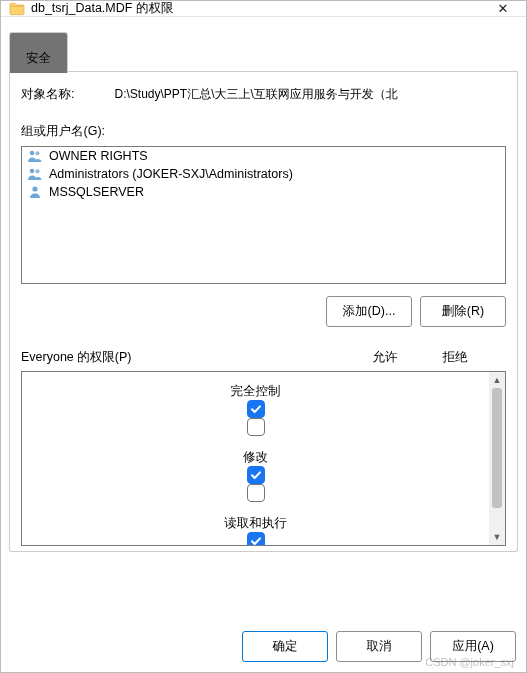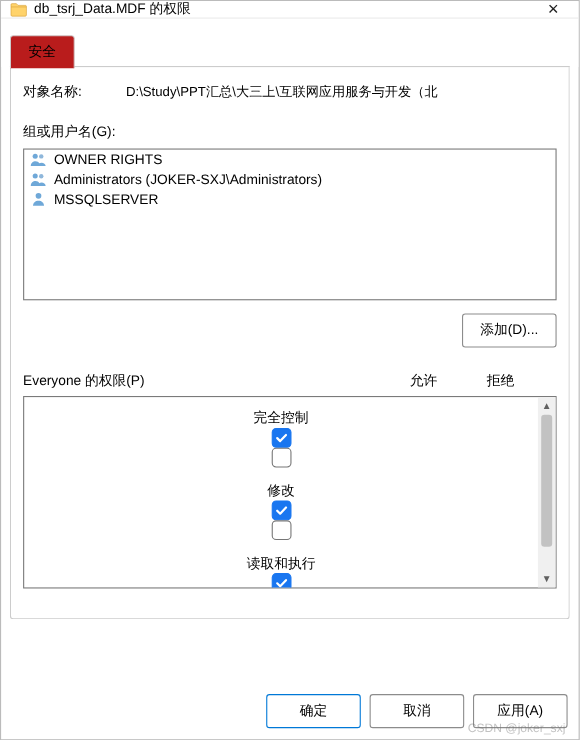--- a/index.html
+++ b/index.html
@@ -37,43 +37,43 @@
   }
   
   .tabstrip {
     display: flex;
     align-items: flex-end;
     padding: 14px 8px 0 8px;
     background: #fff;
     position: relative;
   }
   .tab {
-    padding: 6px 16px 6px 16px;
+    padding: 17px 16px 6px 16px;
     border: 1px solid #ccc;
     border-bottom: none;
     border-radius: 3px 3px 0 0;
-    background: #b91c1c;
+    background: #737373;
     position: relative;
     top: 1px;
     font-size: 12.5px;
     z-index: 2;
     text-align: center;
   }
   .tab-area-line {
     position: absolute;
     left: 8px; right: 8px; bottom: 0;
     border-bottom: 1px solid #ccc;
     z-index: 1;
   }
   
   .sheet {
     border: 1px solid #ccc;
     border-top: none;
     margin: 0 8px 0 8px;
-    padding: 14px 11px 27px 11px;
+    padding: 14px 11px 5px 11px;
     border-radius: 0 0 3px 3px;
   }
   .object-row {
     display: flex;
     align-items: flex-start;
     gap: 40px;
     margin-bottom: 20px;
     white-space: nowrap;
   }
   .object-row .val { overflow: hidden; }
@@ -249,20 +249,21 @@
             <circle cx="8" cy="4" r="2.6" fill="#6fa8d8"></circle>
             <path d="M3 13c0-2.8 2.2-4.6 5-4.6s5 1.8 5 4.6H3z" fill="#6fa8d8"></path>
           </svg>
         </span>
         <span>MSSQLSERVER</span>
       </div>
     </div>
 
   <div class="btn-row">
     <button class="win">添加(D)...</button>
+    <button class="win">删除(R)</button>
   </div>
 
   <div class="perm-header">
     <span>Everyone 的权限(P)</span>
     <span class="spacer"></span>
     <span class="col">允许</span>
     <span class="col">拒绝</span>
     <span style="width:16px"></span>
   </div>
 

